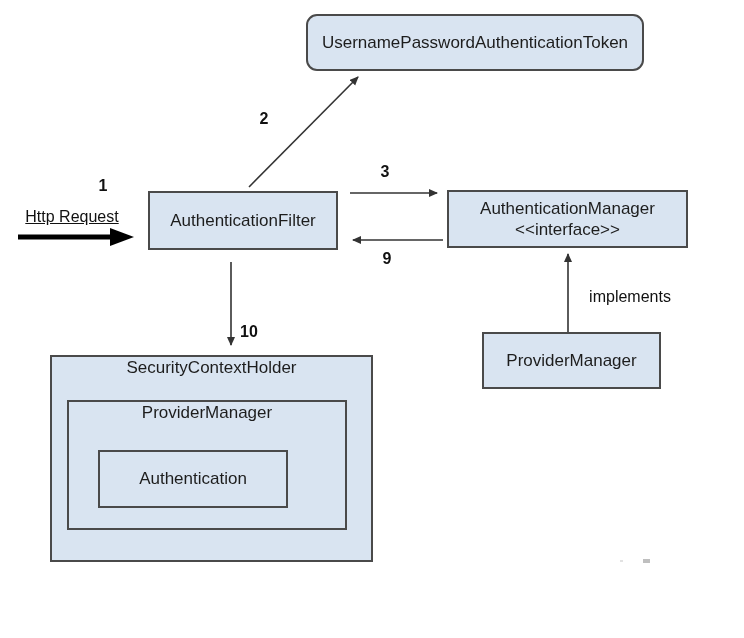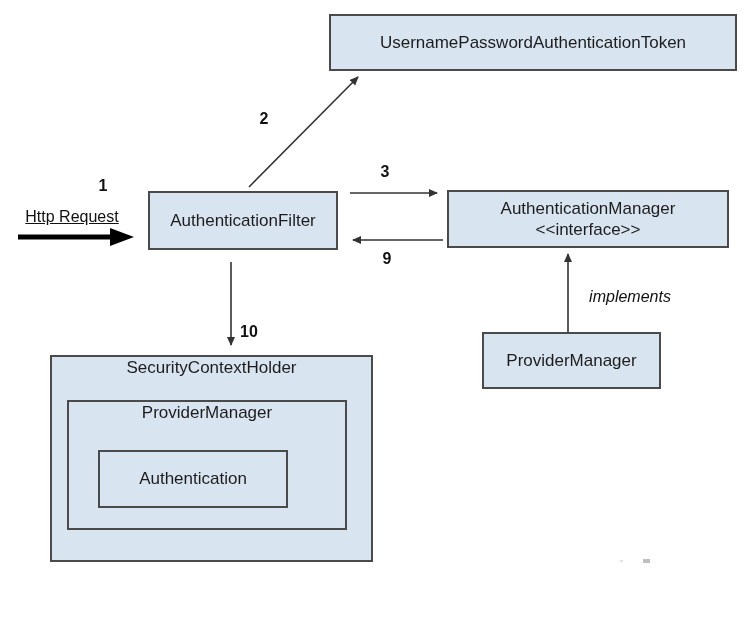--- a/index.html
+++ b/index.html
@@ -43,29 +43,29 @@
 
     <line x1="350" y1="193" x2="437" y2="193" stroke="#333333" stroke-width="1.6" marker-end="url(#ah)"></line>
 
     <line x1="443" y1="240" x2="353" y2="240" stroke="#333333" stroke-width="1.6" marker-end="url(#ah)"></line>
 
     <line x1="231" y1="262" x2="231" y2="345" stroke="#333333" stroke-width="1.6" marker-end="url(#ah)"></line>
 
     <line x1="568" y1="332" x2="568" y2="254" stroke="#333333" stroke-width="1.6" marker-end="url(#ah)"></line>
   </svg>
 
-  <div class="node" style="left:329px;top:14px;width:408px;height:57px;">
+  <div class="node" style="left:306px;top:14px;width:338px;height:57px;border-radius:11px;">
     <span>UsernamePasswordAuthenticationToken</span>
   </div>
 
   <div class="node" style="left:148px;top:191px;width:190px;height:59px;">
     <span>AuthenticationFilter</span>
   </div>
 
-  <div class="node" style="left:447px;top:190px;width:282px;height:58px;flex-direction:column;">
+  <div class="node" style="left:447px;top:190px;width:241px;height:58px;flex-direction:column;">
     <span>AuthenticationManager</span>
     <span>&lt;&lt;interface&gt;&gt;</span>
   </div>
 
   <div class="node" style="left:482px;top:332px;width:179px;height:57px;">
     <span>ProviderManager</span>
   </div>
 
   <div class="node container-node" style="left:50px;top:355px;width:323px;height:207px;justify-content:center;">
     <span class="node-title">SecurityContextHolder</span>
@@ -76,17 +76,17 @@
   <div class="node" style="left:98px;top:450px;width:190px;height:58px;">
     <span>Authentication</span>
   </div>
 
   <div class="edge-label edge-number" style="left:103px;top:186px;">1</div>
   <div class="edge-label" style="left:72px;top:217px;text-decoration:underline;">Http Request</div>
   <div class="edge-label edge-number" style="left:264px;top:119px;">2</div>
   <div class="edge-label edge-number" style="left:385px;top:172px;">3</div>
   <div class="edge-label edge-number" style="left:387px;top:259px;">9</div>
   <div class="edge-label edge-number" style="left:249px;top:284px;margin-top:48px;">10</div>
-  <div class="edge-label" style="left:630px;top:297px;font-style:italic;">implements</div>
+  <div class="edge-label" style="left:630px;top:297px;">implements</div>
 
   <div class="speck" style="left:643px;top:559px;width:7px;height:4px;opacity:0.55;"></div>
   <div class="speck" style="left:620px;top:560px;width:3px;height:2px;opacity:0.25;"></div>
 </div>
 
 </body></html>

